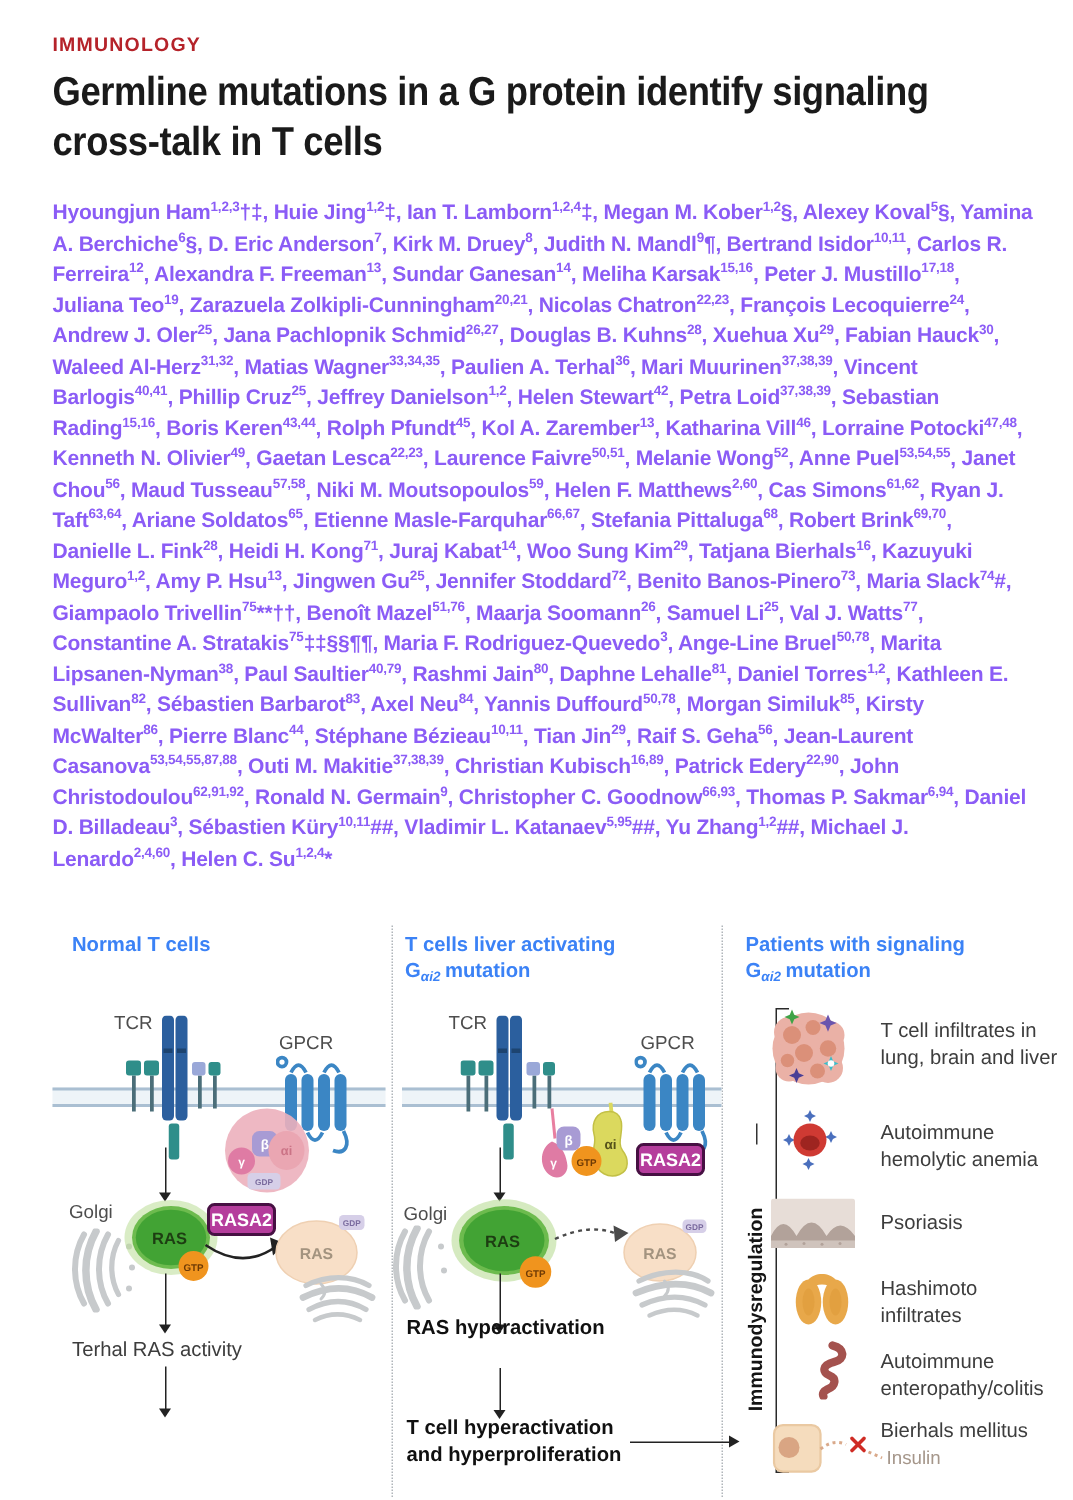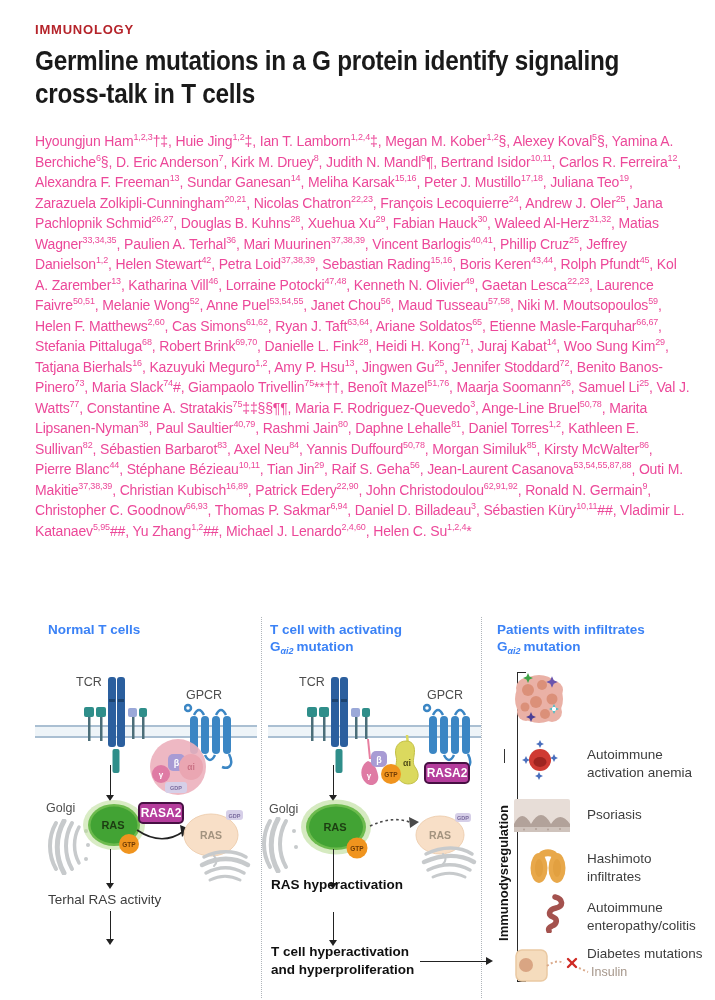--- a/index.html
+++ b/index.html
@@ -3,22 +3,22 @@
 <meta charset="utf-8">
 <style>
   html,body{margin:0;padding:0;background:#fff;}
   #page{position:relative;width:715px;height:1000px;background:#fff;overflow:hidden;
         font-family:"Liberation Sans",sans-serif;color:#1f1f1f;}
   .abs{position:absolute;}
   .kicker{left:35px;top:22px;font-size:13px;font-weight:700;letter-spacing:.8px;color:var(--kicker-red);}
   .title-line{left:35px;font-size:27px;font-weight:700;color:var(--title-ink);white-space:nowrap;
               transform:scaleX(.9);transform-origin:left top;letter-spacing:-.3px;}
   #title1{top:46px;} #title2{top:79px;}
-  .authors{left:35px;top:131px;width:655px;font-size:14px;font-weight:400;line-height:20.5px;
-           letter-spacing:-.15px;color:#ec4899;}
+  .authors{left:35px;top:131px;width:655px;font-size:14px;font-weight:700;line-height:20.5px;
+           letter-spacing:-.15px;color:#8b5cf6;}
   .authors sup{font-size:9px;line-height:0;}
   
   .figure{left:0;top:615px;width:715px;height:385px;}
   .sep{top:2px;height:381px;border-left:1.6px dotted var(--dotted-sep);}
   .ph{font-size:13.5px;font-weight:700;color:#3b82f6;line-height:16.5px;}
   .ph .gsub{font-size:9px;position:relative;top:3px;font-style:italic;}
   .ph .gword{margin-left:3px;}
   .membrane{height:13px;background:#eef4f8;border-top:2.5px solid var(--membrane-line);
             border-bottom:2.5px solid var(--membrane-line);box-sizing:border-box;}
   .mol-label{font-size:12.5px;color:var(--gray-label);}
@@ -176,21 +176,21 @@
       <path class="s-golgi" stroke-width="4.5" d="M4,16 C20,8 36,8 50,16"></path>
       <path class="s-golgi" stroke-width="3.5" d="M8,24 C21,17 34,17 46,24"></path>
       <path class="s-golgi" stroke-width="3" d="M12,31 C22,26 32,26 42,31"></path>
     </svg>
 
     <div class="abs varrow" style="left:110px;top:234px;height:38px"></div>
     <div class="abs cap" style="left:48px;top:276px">Terhal RAS activity</div>
     <div class="abs varrow" style="left:110px;top:296px;height:32px"></div>
 
     <div class="abs ph" style="left:270px;top:7px">
-      <div>T cell with activating</div>
+      <div>T cells liver activating</div>
       <div><span>G</span><span class="gsub">αi2</span><span class="gword">mutation</span></div>
     </div>
     <div class="abs membrane" style="left:268px;top:110px;width:213px"></div>
     <div class="abs mol-label" style="left:299px;top:60px">TCR</div>
 
     <svg class="abs" style="left:307px;top:62px" width="64" height="98">
       <rect class="s-stem" x="4" y="40" width="2.5" height="24"></rect>
         <rect class="s-stem" x="16" y="40" width="2.5" height="24"></rect>
       <rect class="s-stem" x="48" y="40" width="2.5" height="22"></rect>
         <rect class="s-stem" x="58" y="40" width="2.5" height="22"></rect>
@@ -274,21 +274,21 @@
     <div class="abs varrow" style="left:333px;top:234px;height:38px"></div>
     <div class="abs cap bold" style="left:271px;top:261px">RAS hyperactivation</div>
     <div class="abs varrow" style="left:333px;top:297px;height:32px"></div>
     <div class="abs cap bold" style="left:271px;top:328px">
       <div>T cell hyperactivation</div>
       <div>and hyperproliferation</div>
     </div>
     <div class="abs harrow" style="left:420px;top:346px;width:70px"></div>
 
     <div class="abs ph" style="left:497px;top:7px">
-      <div>Patients with infiltrates</div>
+      <div>Patients with signaling</div>
       <div><span>G</span><span class="gsub">αi2</span><span class="gword">mutation</span></div>
     </div>
 
     <div class="abs bracket" style="left:517px;top:57px;height:310px"></div>
     <div class="abs vdash" style="left:504px;top:134px;height:14px"></div>
     <div class="abs vlabel" style="left:394px;top:250px">Immunodysregulation</div>
 
     <svg class="abs" style="left:512px;top:57px" width="54" height="54">
       <circle class="f-tissue" cx="27" cy="27" r="24"></circle>
       <circle class="f-tissue" cx="14" cy="16" r="10"></circle>
@@ -302,32 +302,36 @@
         <circle cx="24" cy="30" r="6"></circle>
           <circle cx="33" cy="42" r="5"></circle>
           <circle cx="13" cy="35" r="4.5"></circle>
       </g>
       <path class="f-stargreen" transform="translate(16,6)" d="M0,-5 L1.5,-1.5 L5,0 L1.5,1.5 L0,5 L-1.5,1.5 L-5,0 L-1.5,-1.5 Z"></path>
       <path class="f-starpurple" transform="translate(40,10) scale(1.15)" d="M0,-5 L1.5,-1.5 L5,0 L1.5,1.5 L0,5 L-1.5,1.5 L-5,0 L-1.5,-1.5 Z"></path>
       <path class="f-starviolet" transform="translate(19,45)" d="M0,-5 L1.5,-1.5 L5,0 L1.5,1.5 L0,5 L-1.5,1.5 L-5,0 L-1.5,-1.5 Z"></path>
       <path class="f-starteal" transform="translate(42,37)" d="M0,-5 L1.5,-1.5 L5,0 L1.5,1.5 L0,5 L-1.5,1.5 L-5,0 L-1.5,-1.5 Z"></path>
       <circle cx="42" cy="37" r="2.2" fill="#fff"></circle>
     </svg>
+    <div class="abs p3label" style="left:587px;top:63px">
+      <div>T cell infiltrates in</div>
+        <div>lung, brain and liver</div>
+    </div>
 
     <svg class="abs" style="left:522px;top:125px" width="36" height="40">
       <path class="f-spike" transform="translate(18,4)" d="M0,-4 L1.3,-1.3 L4,0 L1.3,1.3 L0,4 L-1.3,1.3 L-4,0 L-1.3,-1.3 Z"></path>
       <path class="f-spike" transform="translate(4,20)" d="M0,-4 L1.3,-1.3 L4,0 L1.3,1.3 L0,4 L-1.3,1.3 L-4,0 L-1.3,-1.3 Z"></path>
       <path class="f-spike" transform="translate(32,18)" d="M0,-4 L1.3,-1.3 L4,0 L1.3,1.3 L0,4 L-1.3,1.3 L-4,0 L-1.3,-1.3 Z"></path>
       <path class="f-spike" transform="translate(17,36)" d="M0,-4 L1.3,-1.3 L4,0 L1.3,1.3 L0,4 L-1.3,1.3 L-4,0 L-1.3,-1.3 Z"></path>
       <circle class="f-rbc" cx="18" cy="20" r="11"></circle>
       <ellipse class="f-rbcd" cx="18" cy="22" rx="6.5" ry="5"></ellipse>
     </svg>
     <div class="abs p3label" style="left:587px;top:131px">
       <div>Autoimmune</div>
-        <div>activation anemia</div>
+        <div>hemolytic anemia</div>
     </div>
 
     <svg class="abs" style="left:514px;top:184px" width="56" height="33">
       <rect class="f-skinl" x="0" y="0" width="56" height="33" rx="2"></rect>
       <path class="f-skind" d="M0,25 Q8,9 17,25 Q27,7 37,25 Q46,11 56,25 L56,33 L0,33 Z"></path>
       <rect class="f-skinm" x="0" y="28" width="56" height="5"></rect>
       <circle cx="10" cy="30.5" r="1" fill="#b2a29a"></circle>
         <circle cx="22" cy="30" r="1" fill="#b2a29a"></circle>
       <circle cx="34" cy="30.5" r="1" fill="#b2a29a"></circle>
         <circle cx="46" cy="30" r="1" fill="#b2a29a"></circle>
@@ -354,21 +358,21 @@
     <div class="abs p3label" style="left:587px;top:284px">
       <div>Autoimmune</div>
         <div>enteropathy/colitis</div>
     </div>
 
     <svg class="abs" style="left:515px;top:334px" width="34" height="34">
       <rect class="f-islet" x="1" y="1" width="31" height="31" rx="6"></rect>
       <circle class="f-isletc" cx="11" cy="16" r="7"></circle>
     </svg>
     <div class="abs p3label" style="left:587px;top:330px">
-      <div>Diabetes mutations</div>
+      <div>Bierhals mellitus</div>
     </div>
     <svg class="abs" style="left:545px;top:340px" width="48" height="22">
       <path class="s-ins" d="M2,11 Q11,4 19,8"></path>
       <path class="s-x" d="M23,4 L31,12"></path>
         <path class="s-x" d="M31,4 L23,12"></path>
       <path class="s-ins" d="M34,13 L43,17"></path>
     </svg>
     <div class="abs insulin" style="left:591px;top:350px">Insulin</div>
   </div>
 </div>

